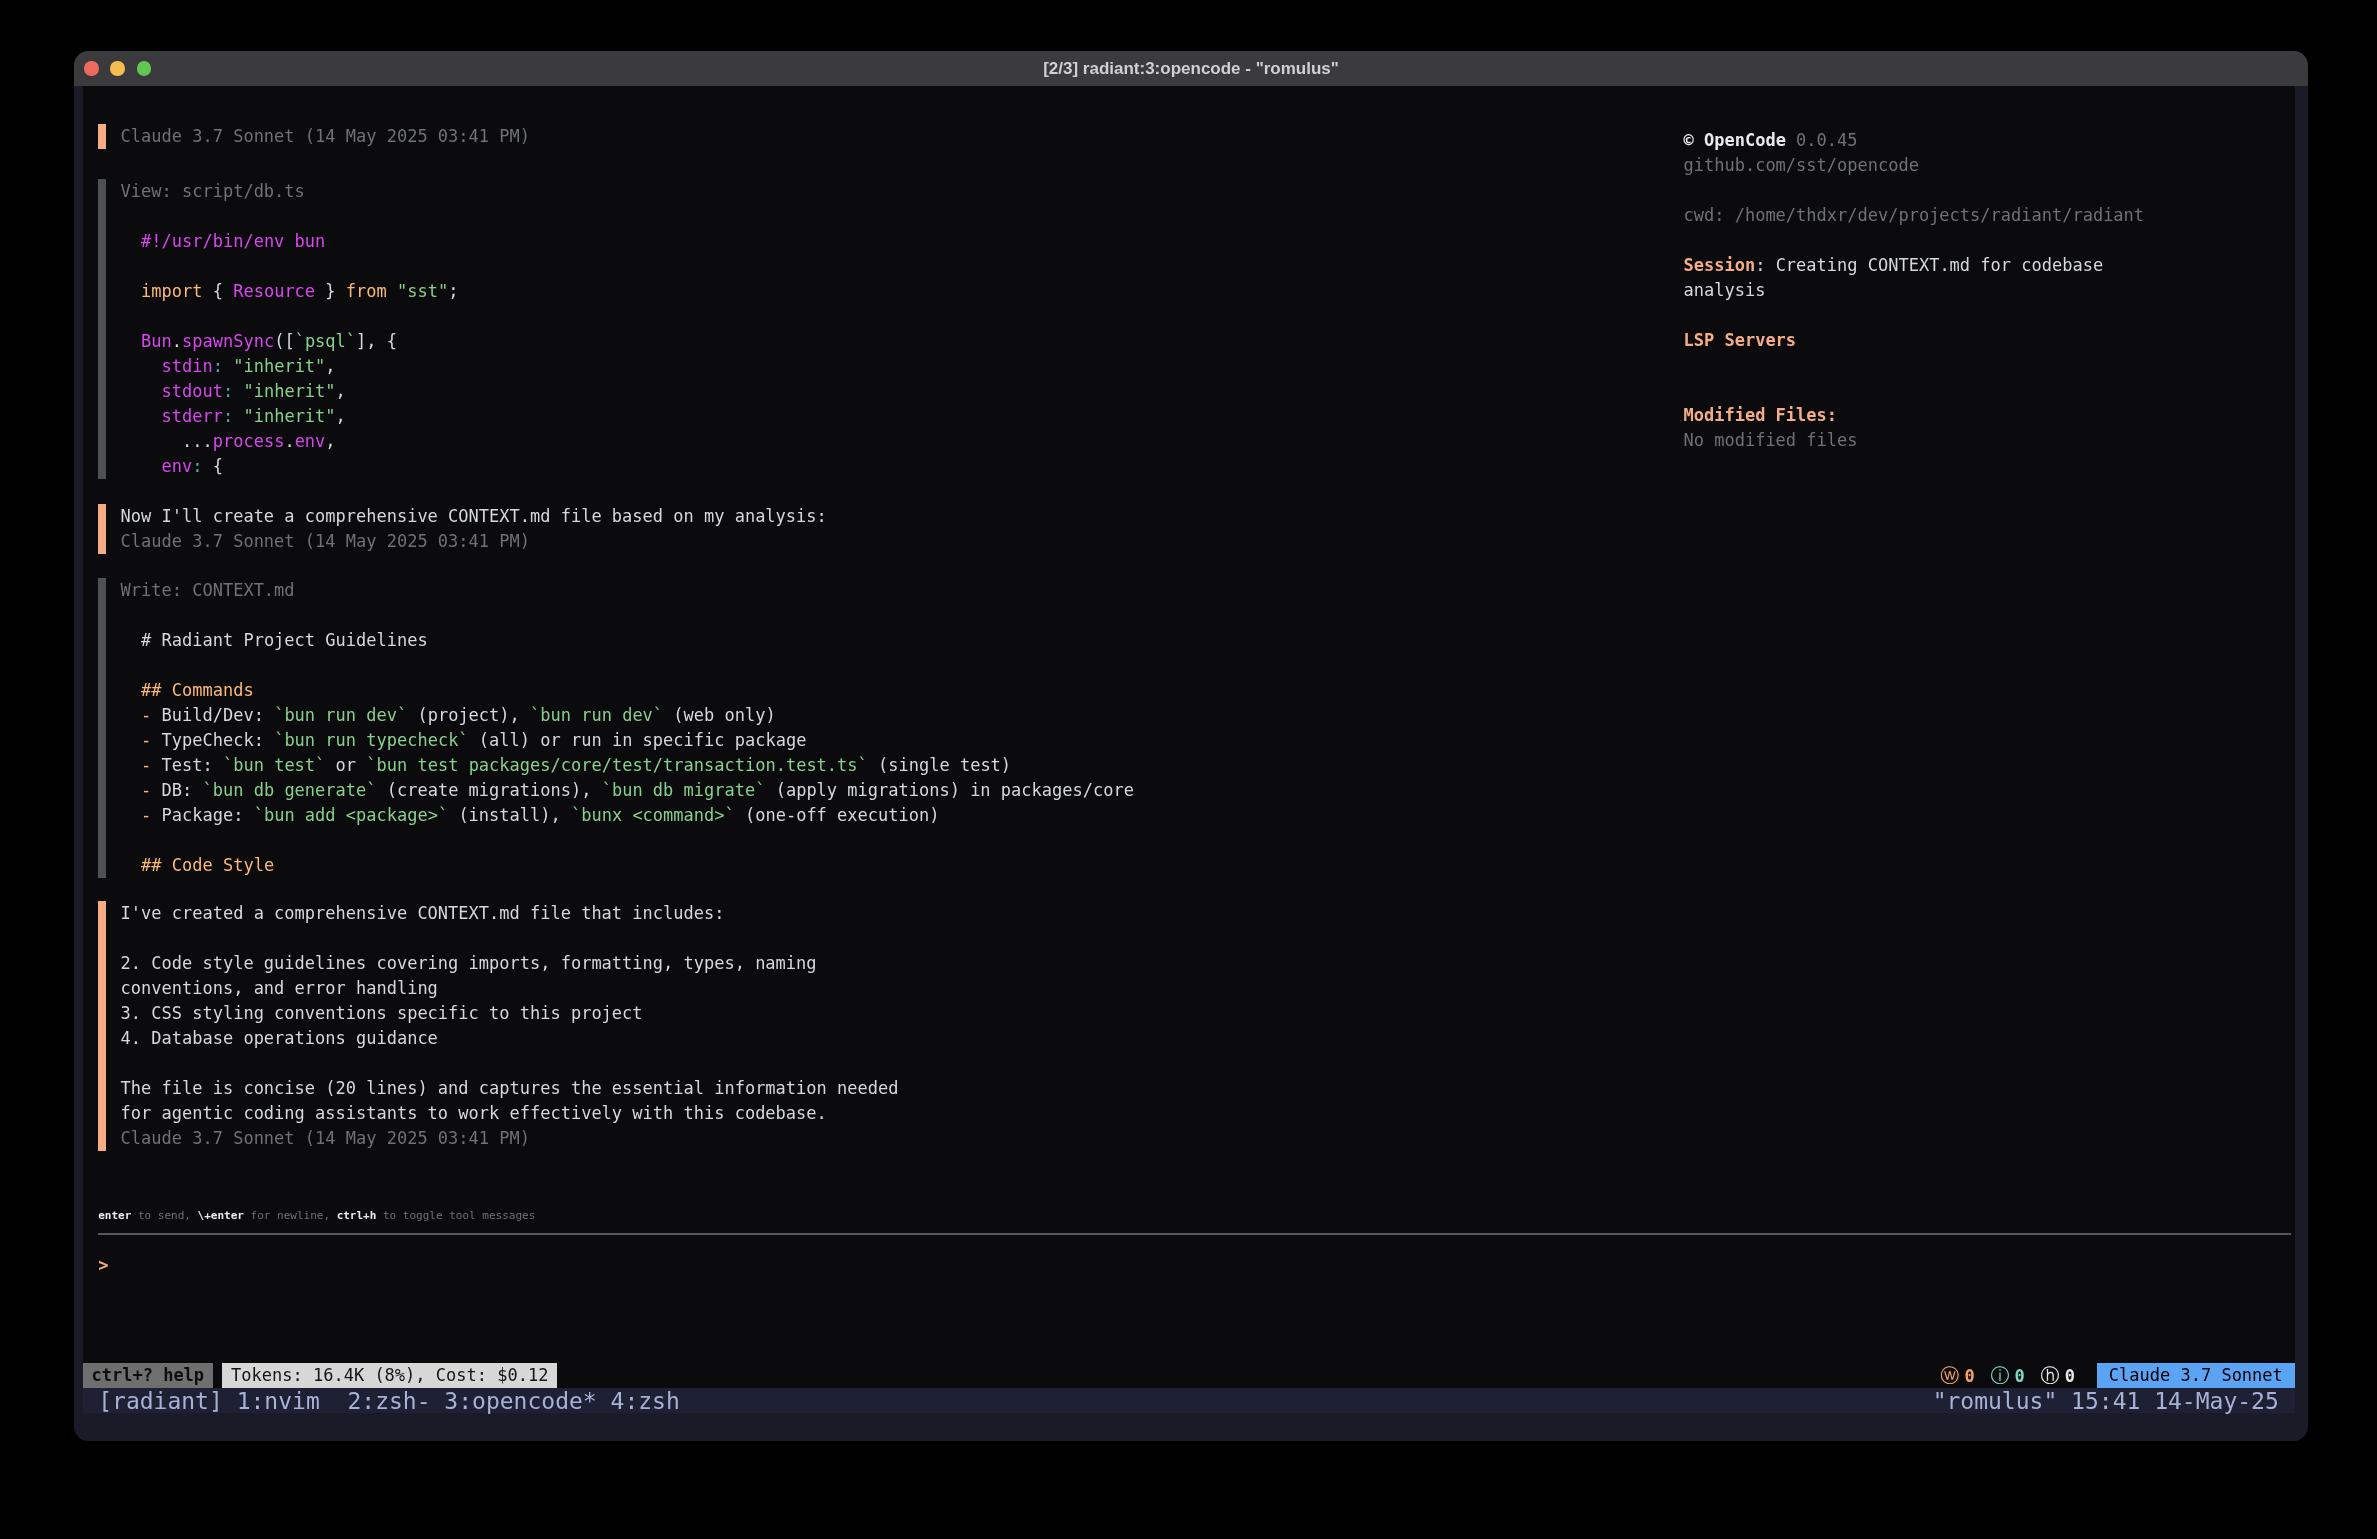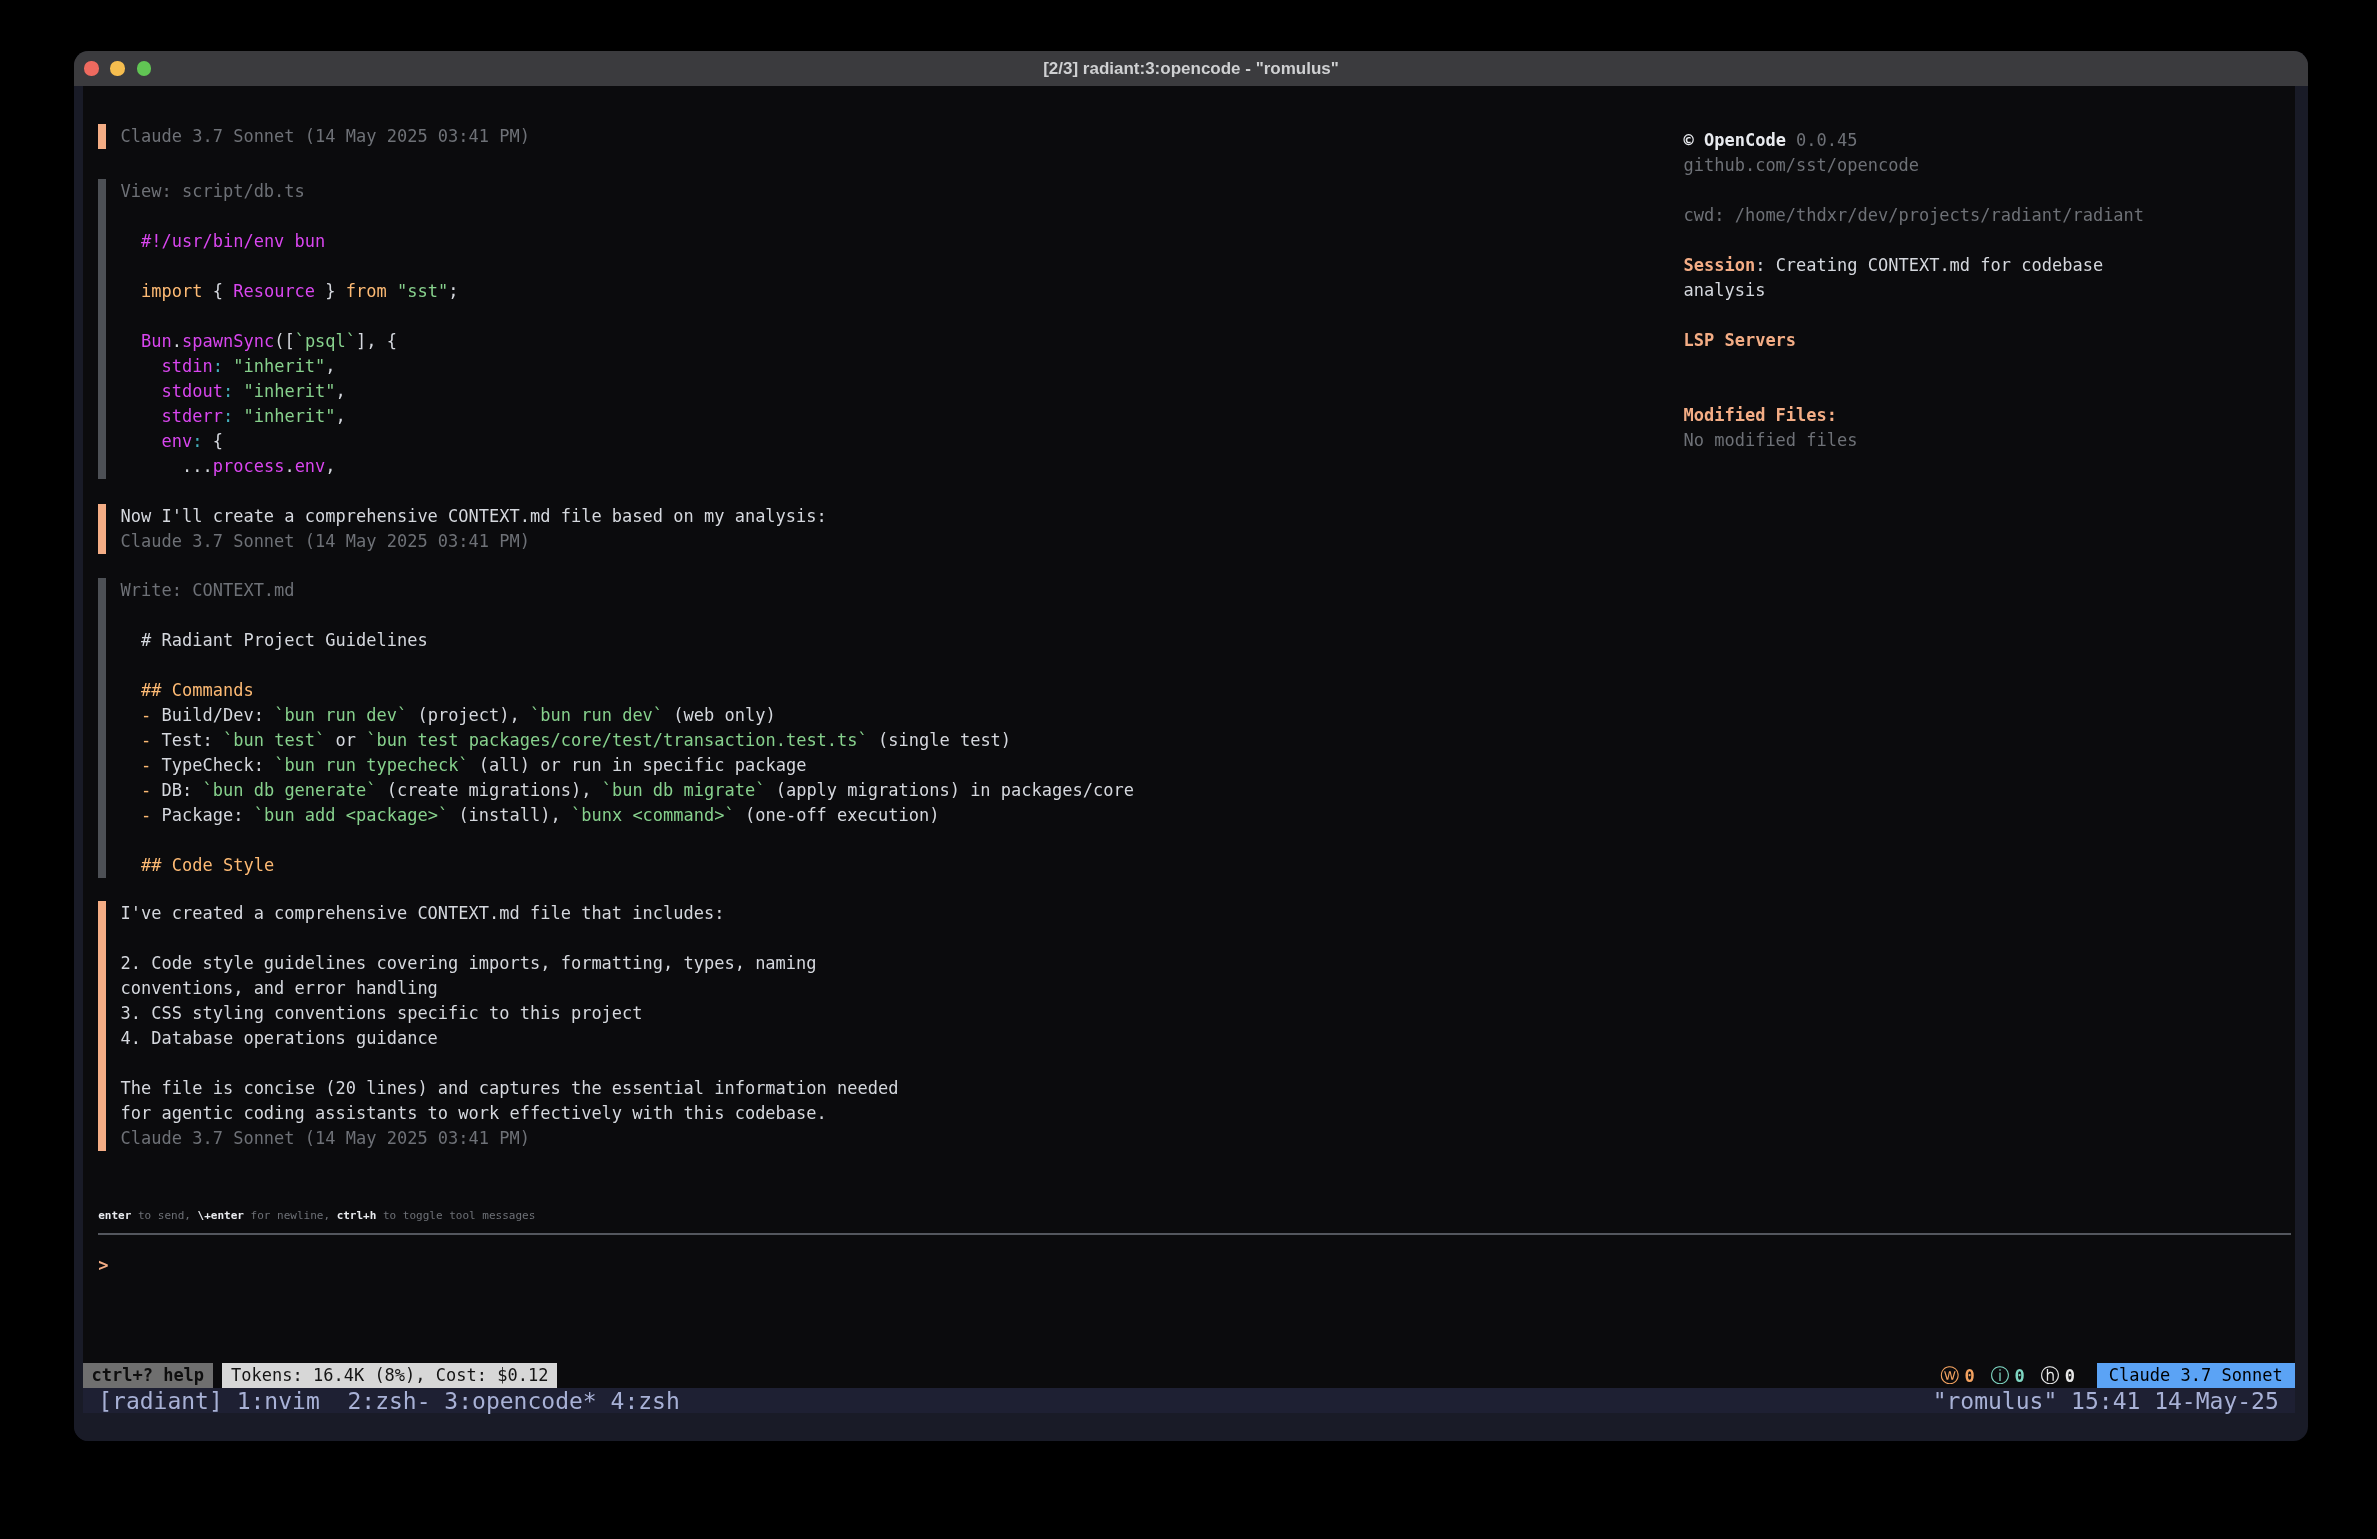--- a/index.html
+++ b/index.html
@@ -89,36 +89,36 @@
               <div class="line"><span class="c-mut">View: script/db.ts</span></div>
               <div class="line"></div>
               <div class="line"><span class="c-pink">  #!/usr/bin/env bun</span></div>
               <div class="line"></div>
               <div class="line"><span class="c-fg">  </span><span class="c-blue">import</span><span class="c-fg"> { </span><span class="c-pink">Resource</span><span class="c-fg"> } </span><span class="c-blue">from</span><span class="c-fg"> </span><span class="c-green">"sst"</span><span class="c-fg">;</span></div>
               <div class="line"></div>
               <div class="line"><span class="c-fg">  </span><span class="c-pink">Bun</span><span class="c-fg">.</span><span class="c-pink">spawnSync</span><span class="c-fg">([</span><span class="c-green">`psql`</span><span class="c-fg">], {</span></div>
               <div class="line"><span class="c-fg">    </span><span class="c-pink">stdin</span><span class="c-cyan">:</span><span class="c-fg"> </span><span class="c-green">"inherit"</span><span class="c-fg">,</span></div>
               <div class="line"><span class="c-fg">    </span><span class="c-pink">stdout</span><span class="c-cyan">:</span><span class="c-fg"> </span><span class="c-green">"inherit"</span><span class="c-fg">,</span></div>
               <div class="line"><span class="c-fg">    </span><span class="c-pink">stderr</span><span class="c-cyan">:</span><span class="c-fg"> </span><span class="c-green">"inherit"</span><span class="c-fg">,</span></div>
+              <div class="line"><span class="c-fg">      ...</span><span class="c-pink">process</span><span class="c-fg">.</span><span class="c-pink">env</span><span class="c-fg">,</span></div>
               <div class="line"><span class="c-fg">    </span><span class="c-pink">env</span><span class="c-cyan">:</span><span class="c-fg"> {</span></div>
-              <div class="line"><span class="c-fg">      ...</span><span class="c-pink">process</span><span class="c-fg">.</span><span class="c-pink">env</span><span class="c-fg">,</span></div>
             </div>
           <div class="block bar-accent b3">
               <div class="line"><span class="c-fg">Now I'll create a comprehensive CONTEXT.md file based on my analysis:</span></div>
               <div class="line"><span class="c-mut">Claude 3.7 Sonnet (14 May 2025 03:41 PM)</span></div>
             </div>
           <div class="block bar-tool b4">
               <div class="line"><span class="c-mut">Write: CONTEXT.md</span></div>
               <div class="line"></div>
               <div class="line"><span class="c-fg">  # Radiant Project Guidelines</span></div>
               <div class="line"></div>
               <div class="line"><span class="c-blue">  ## Commands</span></div>
               <div class="line"><span class="c-blue">  - </span><span class="c-fg">Build/Dev: </span><span class="c-green">`bun run dev`</span><span class="c-fg"> (project), </span><span class="c-green">`bun run dev`</span><span class="c-fg"> (web only)</span></div>
+              <div class="line"><span class="c-blue">  - </span><span class="c-fg">TypeCheck: </span><span class="c-green">`bun run typecheck`</span><span class="c-fg"> (all) or run in specific package</span></div>
               <div class="line"><span class="c-blue">  - </span><span class="c-fg">Test: </span><span class="c-green">`bun test`</span><span class="c-fg"> or </span><span class="c-green">`bun test packages/core/test/transaction.test.ts`</span><span class="c-fg"> (single test)</span></div>
-              <div class="line"><span class="c-blue">  - </span><span class="c-fg">TypeCheck: </span><span class="c-green">`bun run typecheck`</span><span class="c-fg"> (all) or run in specific package</span></div>
               <div class="line"><span class="c-blue">  - </span><span class="c-fg">DB: </span><span class="c-green">`bun db generate`</span><span class="c-fg"> (create migrations), </span><span class="c-green">`bun db migrate`</span><span class="c-fg"> (apply migrations) in packages/core</span></div>
               <div class="line"><span class="c-blue">  - </span><span class="c-fg">Package: </span><span class="c-green">`bun add &lt;package&gt;`</span><span class="c-fg"> (install), </span><span class="c-green">`bunx &lt;command&gt;`</span><span class="c-fg"> (one-off execution)</span></div>
               <div class="line"></div>
               <div class="line"><span class="c-blue">  ## Code Style</span></div>
             </div>
           <div class="block bar-accent b5">
               <div class="line"><span class="c-fg">I've created a comprehensive CONTEXT.md file that includes:</span></div>
               <div class="line"></div>
               <div class="line"><span class="c-fg">2. Code style guidelines covering imports, formatting, types, naming conventions, and error handling</span></div>
               <div class="line"><span class="c-fg">3. CSS styling conventions specific to this project</span></div>

